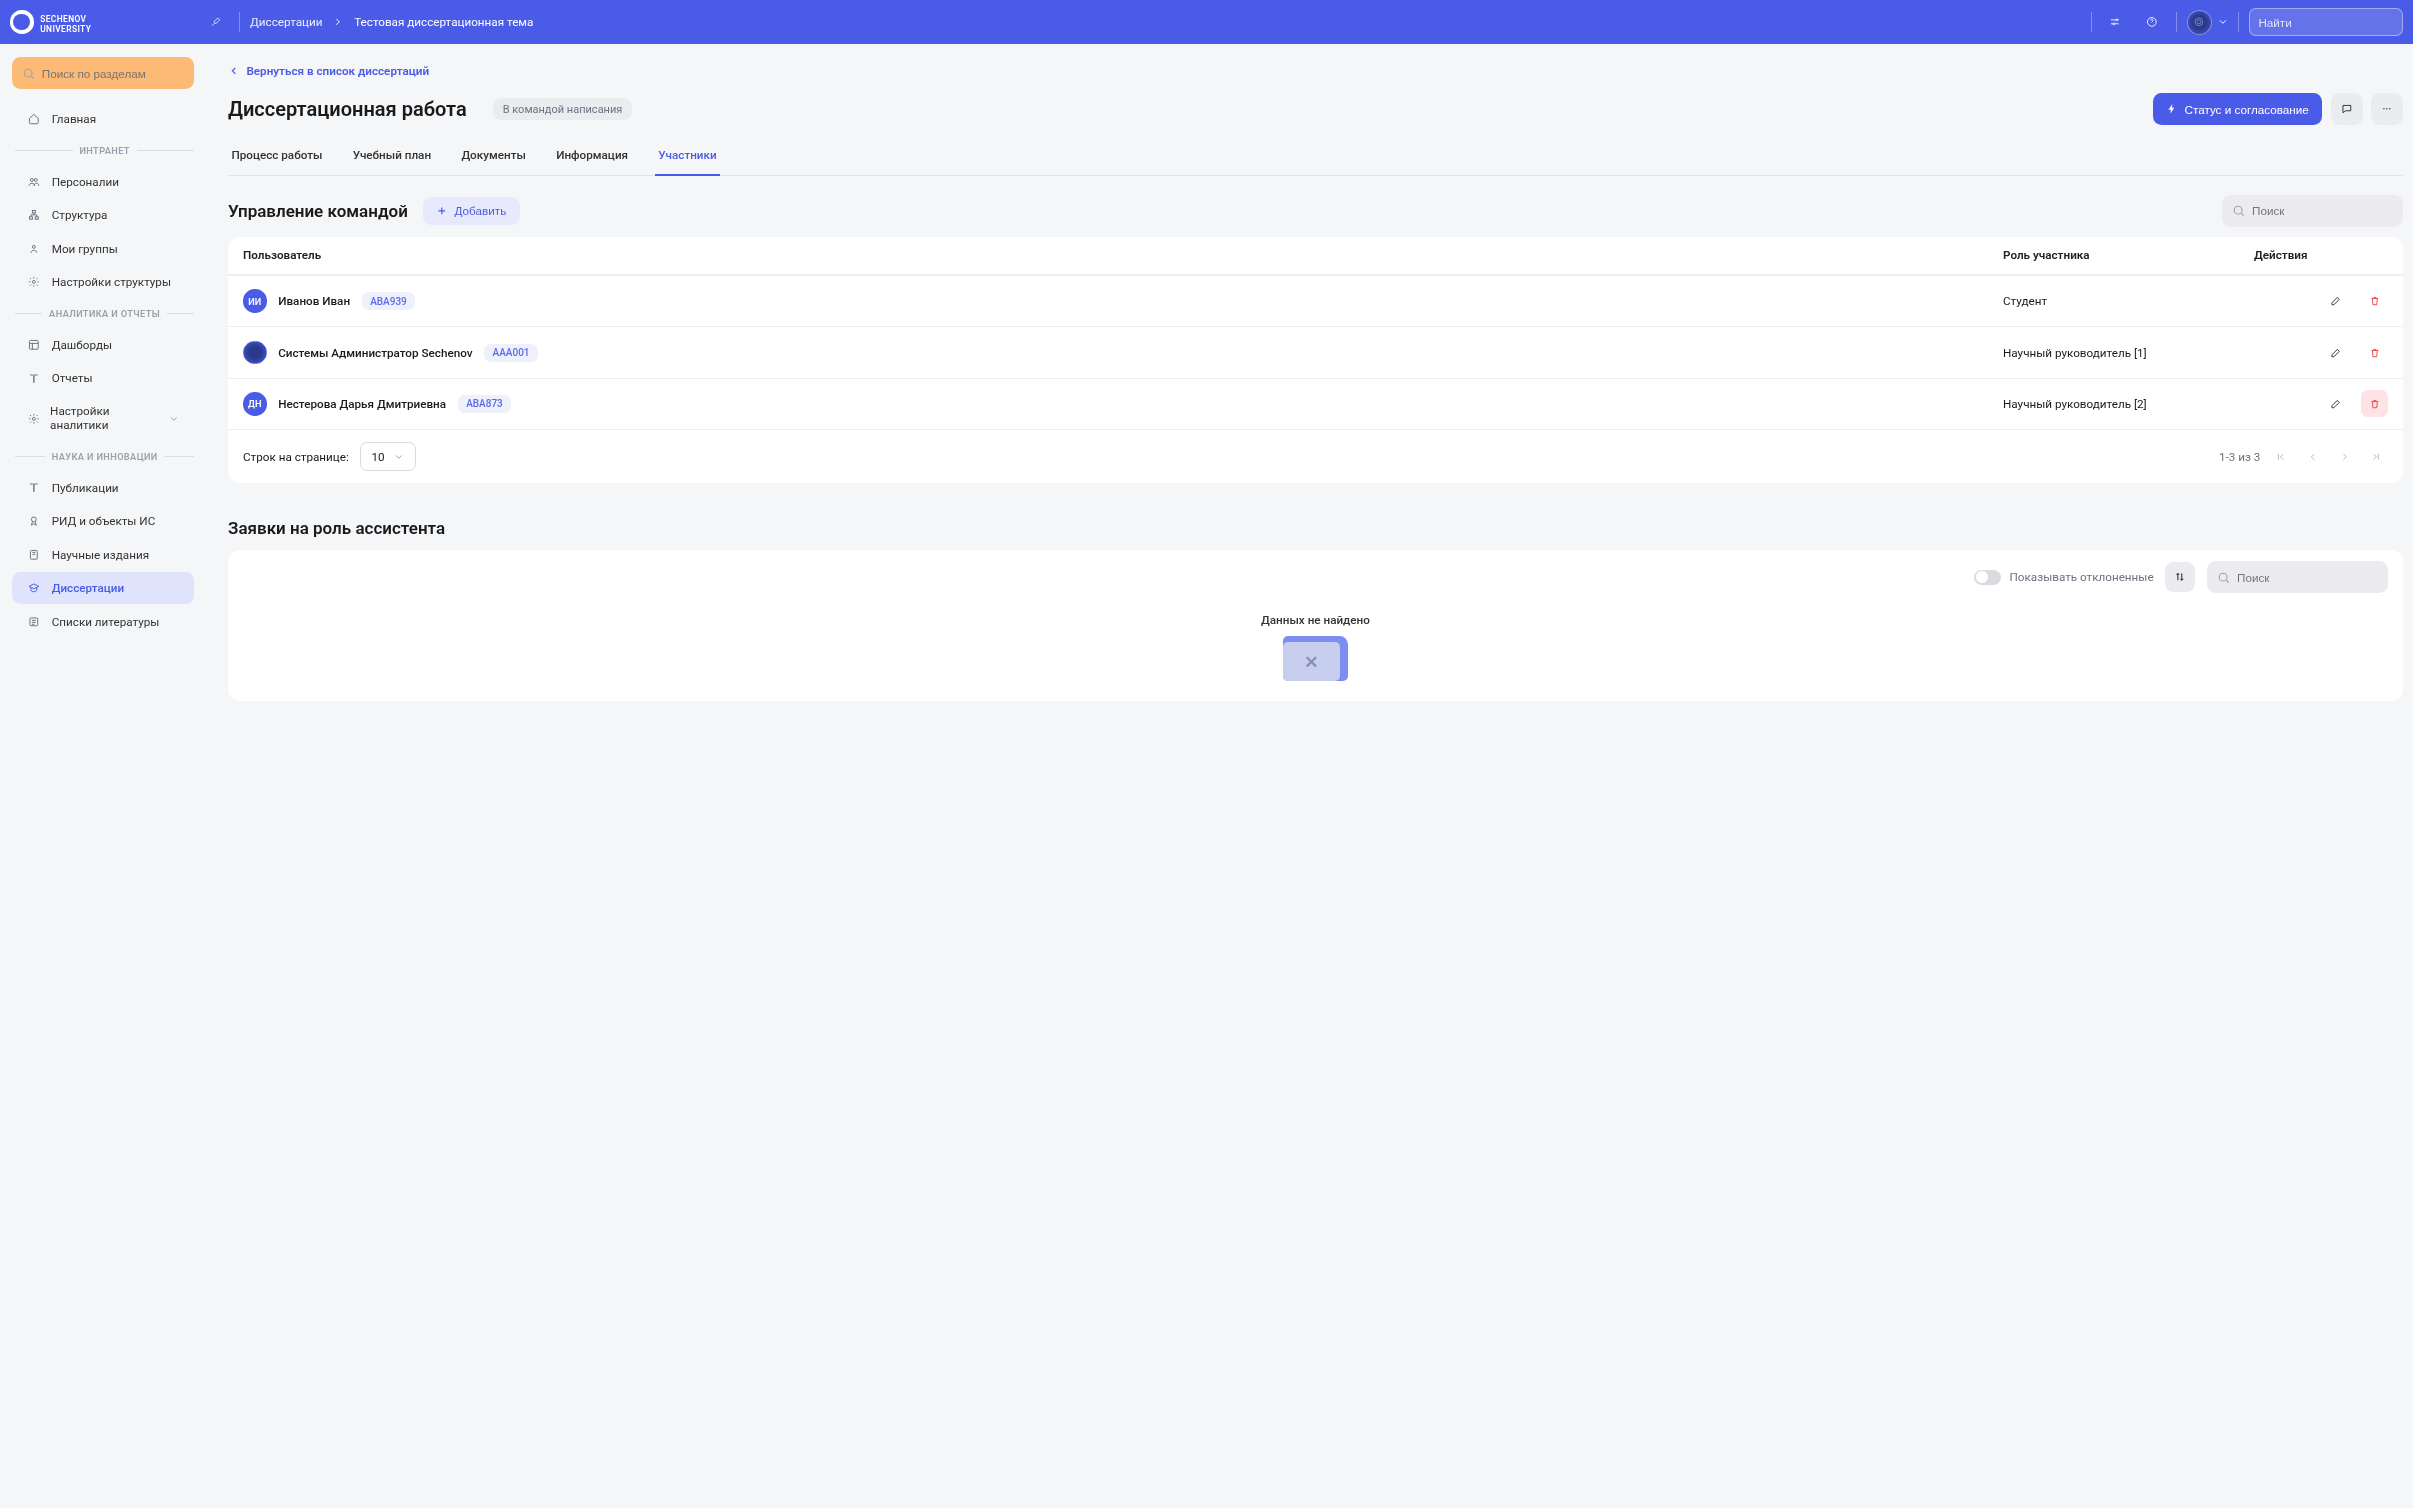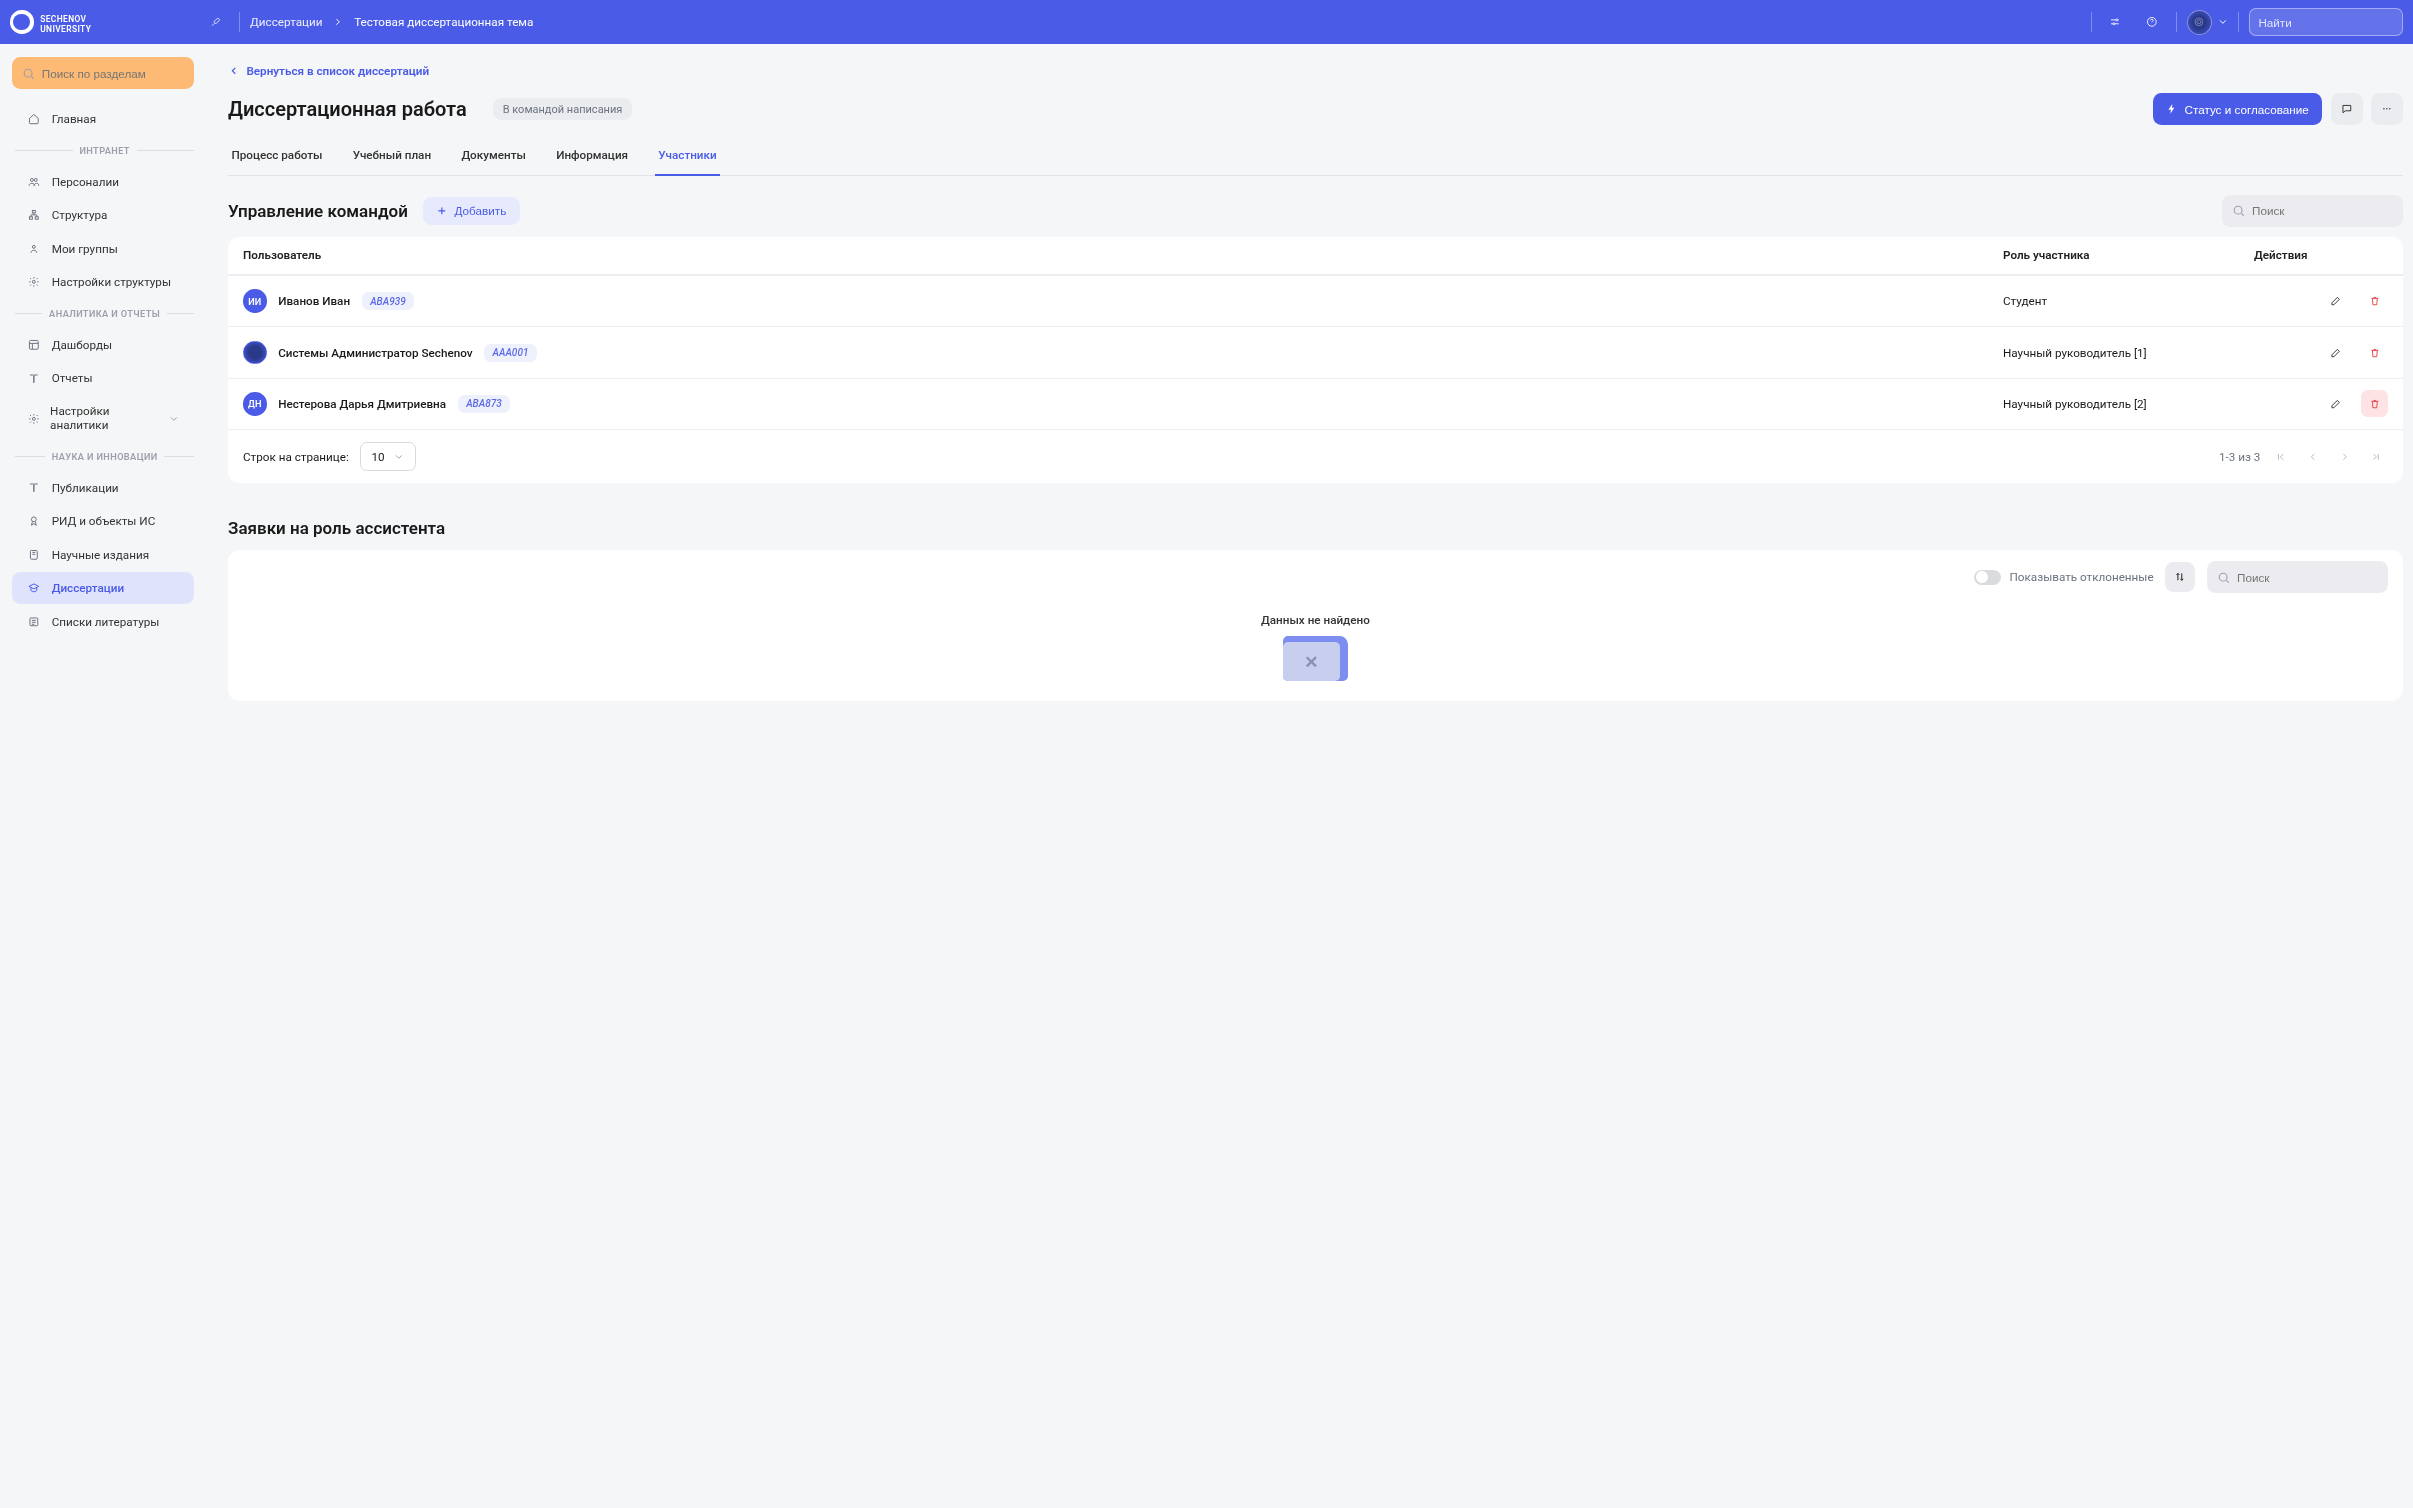--- a/index.html
+++ b/index.html
@@ -55,21 +55,21 @@
 
 .card { background: #fff; border-radius: 11.7px; overflow: hidden; }
 .table { width: 100%; }
 .thead, .trow { display: grid; grid-template-columns: 1fr 251px 134px; align-items: center; padding: 11.7px 15px; }
 .thead { font-weight: 600; color: #222; border-bottom: 0.8px solid #eceef2; }
 .trow { border-top: 0.8px solid #eceef2; }
 .user-cell { display: flex; align-items: center; gap: 11.7px; }
 .avatar-sm { width: 23.5px; height: 23.5px; border-radius: 50%; background: #4a5be8; color: #fff; font-size: 9.2px; font-weight: 600; display: flex; align-items: center; justify-content: center; }
 .avatar-sm.ring { background: radial-gradient(circle, #2a3a8a 40%, #4a5be8 100%); border: 0.8px solid #4a5be8; font-size: 0; }
 .user-name { font-weight: 500; }
-.code-chip { background: #eef0fb; color: #5b6be8; padding: 3.4px 8.4px; border-radius: 6.7px; font-size: 10px; font-weight: 500; font-style: italic; }
+.code-chip { background: #eef0fb; color: #5b6be8; padding: 3.4px 8.4px; border-radius: 6.7px; font-size: 10px; font-weight: 500; }
 .actions-cell { display: flex; justify-content: flex-end; gap: 11.7px; }
 .row-act { width: 27px; height: 27px; display: flex; align-items: center; justify-content: center; border-radius: 6.7px; cursor: pointer; }
 .row-act.edit { color: #333; }
 .row-act.del { color: #e5484d; }
 .row-act.del.hl { background: #fde3e3; }
 
 .pager { display: flex; align-items: center; padding: 11.7px 15px; gap: 11.7px; border-top: 0.8px solid #eceef2; }
 .select-rows { border: 0.8px solid #d8dae0; border-radius: 6.7px; padding: 6.7px 10px; display: flex; align-items: center; gap: 8.4px; cursor: pointer; }
 .pager-right { margin-left: auto; display: flex; align-items: center; gap: 8.4px; color: #6b7280; }
 .pager-btn { width: 23.5px; height: 23.5px; display: flex; align-items: center; justify-content: center; color: #b5b8bf; cursor: pointer; }

